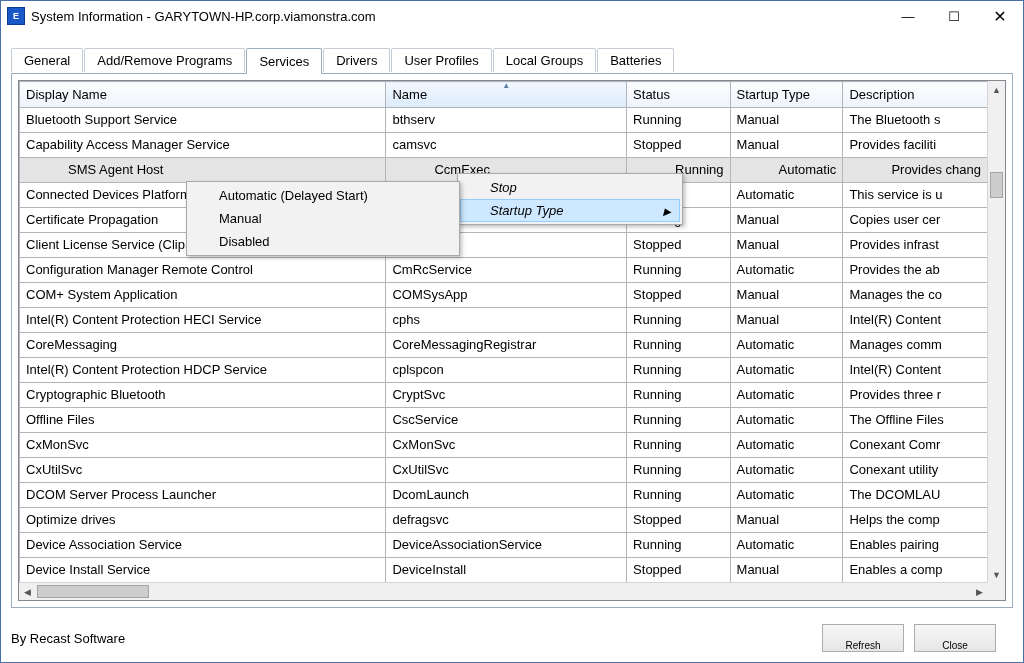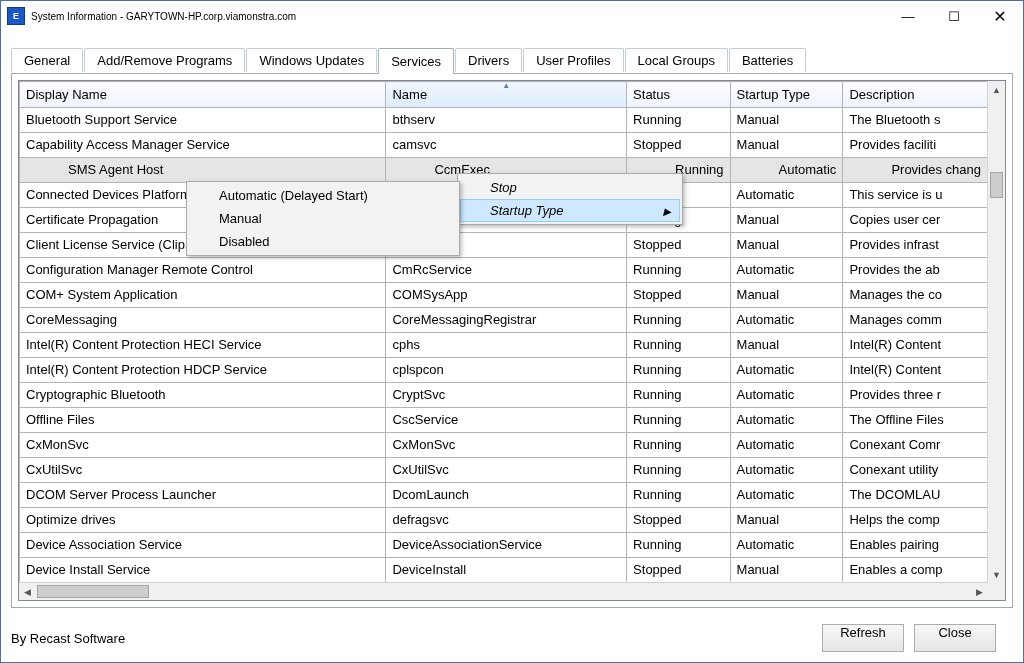--- a/index.html
+++ b/index.html
@@ -1,19 +1,19 @@
 <!DOCTYPE html>
 <html><head>
 <meta charset="utf-8">
 <style>
   html,body{margin:0;padding:0;font-family:"Segoe UI",Tahoma,sans-serif;font-size:13px;color:#000;background:#fff;}
   .window{width:1024px;height:663px;border:1px solid #4a6ea9;box-sizing:border-box;display:flex;flex-direction:column;position:relative;background:#fff;}
   .titlebar{height:30px;display:flex;align-items:center;padding:0 0 0 6px;}
   .app-icon{width:16px;height:16px;background:#1a58c7;border:1px solid #0c3b8e;display:flex;align-items:center;justify-content:center;color:#fff;font-size:9px;font-weight:bold;margin-right:6px;}
-  .title-text{flex:0 0 auto;font-size:10px;}
+  .title-text{flex:0 0 auto;font-size:13px;}
   .title-spacer{flex:1;}
   .win-controls{display:flex;height:30px;}
   .win-btn{width:46px;display:flex;align-items:center;justify-content:center;font-size:13px;color:#000;}
   .win-btn.close{font-size:16px;}
   .client{flex:1;display:flex;flex-direction:column;padding:10px 10px 8px 10px;box-sizing:border-box;}
   .tabstrip{display:flex;align-items:flex-start;height:26px;margin-top:6px;}
   .tab{border:1px solid #9cacbd;border-bottom:none;padding:4px 12px 4px 12px;margin-right:1px;background:#fff;position:relative;top:1px;border-top-left-radius:2px;border-top-right-radius:2px;}
   .tab.active{background:#fff;z-index:2;padding-top:5px;padding-bottom:5px;top:1px;}
   .tab.inactive{background:#fff;color:#000;}
   .tab.inactive{border-color:#c4cdd6;}
@@ -41,21 +41,21 @@
   .hscroll .left,.hscroll .right{width:17px;height:17px;display:flex;align-items:center;justify-content:center;font-size:9px;color:#555;position:absolute;top:0;}
   .hscroll .left{left:0;} .hscroll .right{right:0;}
   .hscroll .thumb{position:absolute;top:2px;bottom:2px;left:18px;width:110px;background:#cdcdcd;border:1px solid #a5a5a5;}
   .corner{position:absolute;right:0;bottom:0;width:17px;height:17px;background:#f0f0f0;}
   .ctx-menu{position:absolute;background:#f2f2f2;border:1px solid #a9a9a9;box-shadow:2px 2px 4px rgba(0,0,0,0.25);padding:2px;font-size:13px;z-index:50;}
   .ctx-item{padding:4px 30px 4px 30px;white-space:nowrap;position:relative;}
   .ctx-item.hover{background:#cde8ff;border:1px solid #94cdff;padding:3px 29px 3px 29px;}
   .ctx-item .arrow{position:absolute;right:8px;top:50%;transform:translateY(-50%);font-size:10px;}
   .footer{display:flex;align-items:center;padding:8px 27px 10px 10px;}
   .footer-spacer{flex:1;}
-  .btn{min-width:80px;height:26px;border:1px solid #acacac;background:linear-gradient(#f7f7f7,#e6e6e6);margin-left:10px;display:flex;align-items:flex-start;justify-content:center;font-size:13px;}
+  .btn{min-width:80px;height:26px;border:1px solid #acacac;background:linear-gradient(#f7f7f7,#e6e6e6);margin-left:10px;display:flex;align-items:flex-end;justify-content:center;font-size:10px;}
 </style>
 </head>
 <body>
 
 <div class="window">
 
   <div class="titlebar">
     <div class="app-icon">E</div>
     <div class="title-text">System Information - GARYTOWN-HP.corp.viamonstra.com</div>
     <div class="title-spacer"></div>
@@ -69,21 +69,20 @@
       <div class="win-btn close">
           <span>✕</span>
         </div>
     </div>
   </div>
 
   <div class="client">
     <div class="tabstrip" id="tabstrip">
         <div class="tab inactive"><span>General</span></div>
         <div class="tab inactive"><span>Add/Remove Programs</span></div>
-        <div class="tab inactive"><span>Windows Updates</span></div>
         <div class="tab active"><span>Services</span></div>
         <div class="tab inactive"><span>Drivers</span></div>
         <div class="tab inactive"><span>User Profiles</span></div>
         <div class="tab inactive"><span>Local Groups</span></div>
         <div class="tab inactive"><span>Batteries</span></div>
       </div>
 
     <div class="tab-panel">
       <div class="grid">
         <div class="grid-inner">
@@ -148,32 +147,32 @@
                   <td>Provides the ab</td>
                 </tr>
                 <tr>
                   <td>COM+ System Application</td>
                   <td>COMSysApp</td>
                   <td>Stopped</td>
                   <td>Manual</td>
                   <td>Manages the co</td>
                 </tr>
                 <tr>
+                  <td>Intel(R) Content Protection HECI Service</td>
+                  <td>cphs</td>
+                  <td>Running</td>
+                  <td>Manual</td>
+                  <td>Intel(R) Content</td>
+                </tr>
+                <tr>
                   <td>CoreMessaging</td>
                   <td>CoreMessagingRegistrar</td>
                   <td>Running</td>
                   <td>Automatic</td>
                   <td>Manages comm</td>
-                </tr>
-                <tr>
-                  <td>Intel(R) Content Protection HECI Service</td>
-                  <td>cphs</td>
-                  <td>Running</td>
-                  <td>Manual</td>
-                  <td>Intel(R) Content</td>
                 </tr>
                 <tr>
                   <td>Intel(R) Content Protection HDCP Service</td>
                   <td>cplspcon</td>
                   <td>Running</td>
                   <td>Automatic</td>
                   <td>Intel(R) Content</td>
                 </tr>
                 <tr>
                   <td>Cryptographic Bluetooth</td>

